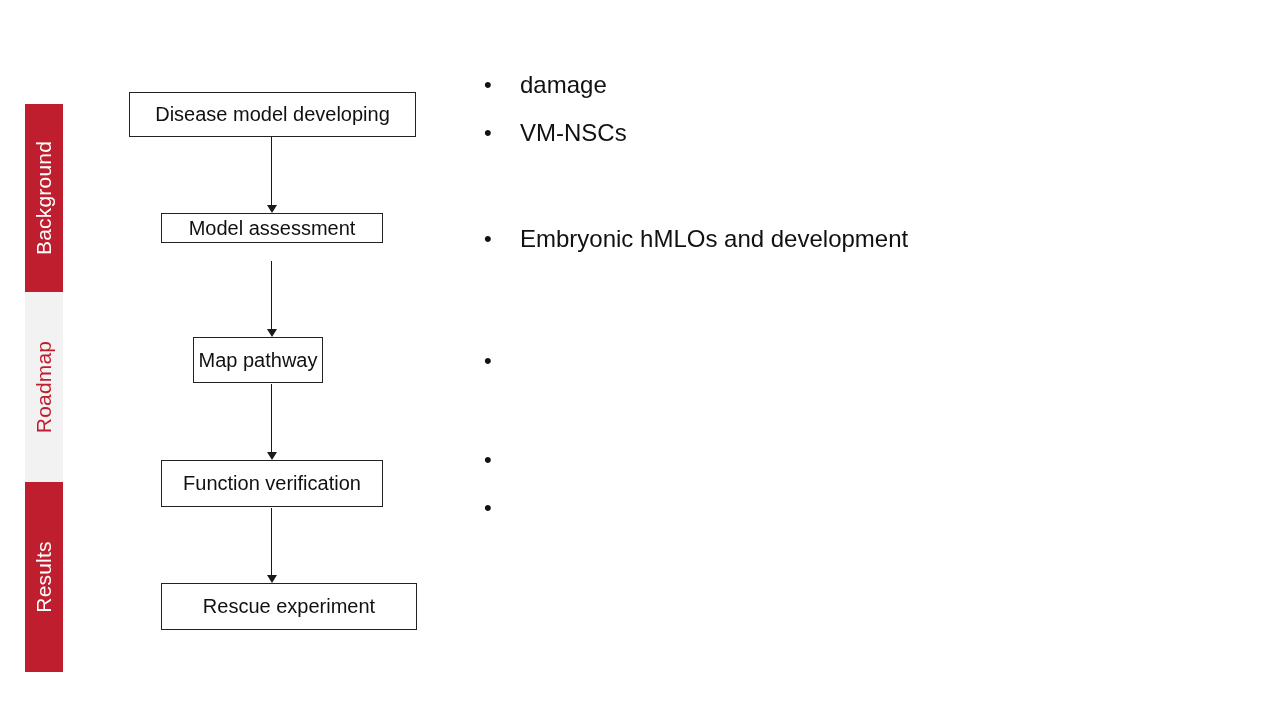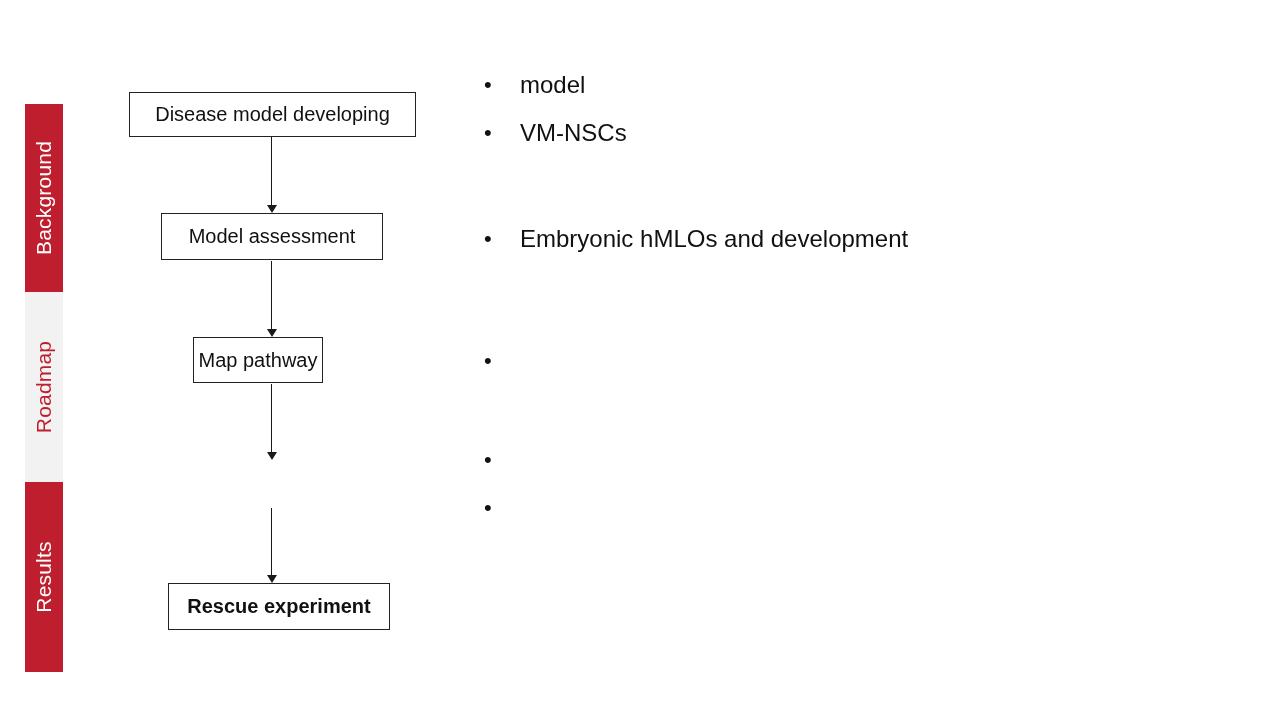--- a/index.html
+++ b/index.html
@@ -36,24 +36,24 @@
     position: absolute;
     background: #ffffff;
     border: 1.4px solid #222222;
     display: flex; align-items: center; justify-content: center;
     font-size: 20px; color: #111111;
     box-sizing: border-box;
     text-align: center;
     white-space: nowrap;
   }
   .fbox-1 { left: 129px; top:  92px; width: 287px; height: 45px; }
-  .fbox-2 { left: 161px; top: 213px; width: 222px; height: 47px; }
+  .fbox-2 { left: 161px; top: 213px; width: 222px; height: 30px; }
   .fbox-3 { left: 193px; top: 337px; width: 130px; height: 46px; }
   .fbox-4 { left: 161px; top: 460px; width: 222px; height: 47px; }
-  .fbox-5 { left: 168px; top: 583px; width: 222px; height: 47px; font-weight: bold; }
+  .fbox-5 { left: 161px; top: 583px; width: 256px; height: 47px; }
 
   
   .arrow {
     position: absolute; left: 271px; width: 0;
     border-left: 1.4px solid #1a1a1a;
   }
   .arrow::after {
     content: "";
     position: absolute;
     left: -5.3px; bottom: -8px;
@@ -102,27 +102,28 @@
   <div class="side-sec sec-red sec-results">
     <span class="vtext">Results</span>
   </div>
 
   <div class="fbox fbox-1">Disease model developing</div>
   <div class="arrow arrow-1"></div>
   <div class="fbox fbox-2">Model assessment</div>
   <div class="arrow arrow-2"></div>
   <div class="fbox fbox-3">Map pathway</div>
   <div class="arrow arrow-3"></div>
+  <div class="fbox fbox-4">Function verification</div>
   <div class="arrow arrow-4"></div>
   <div class="fbox fbox-5">Rescue experiment</div>
 
   <div class="note-group ng-1">
     <div class="note-item">
       <span class="note-bullet">•</span>
-      <span>model</span>
+      <span>damage</span>
     </div>
     <div class="note-item">
       <span class="note-bullet">•</span>
       <span>VM-NSCs</span>
     </div>
   </div>
 
   <div class="note-group ng-2">
     <div class="note-item">
       <span class="note-bullet">•</span>

